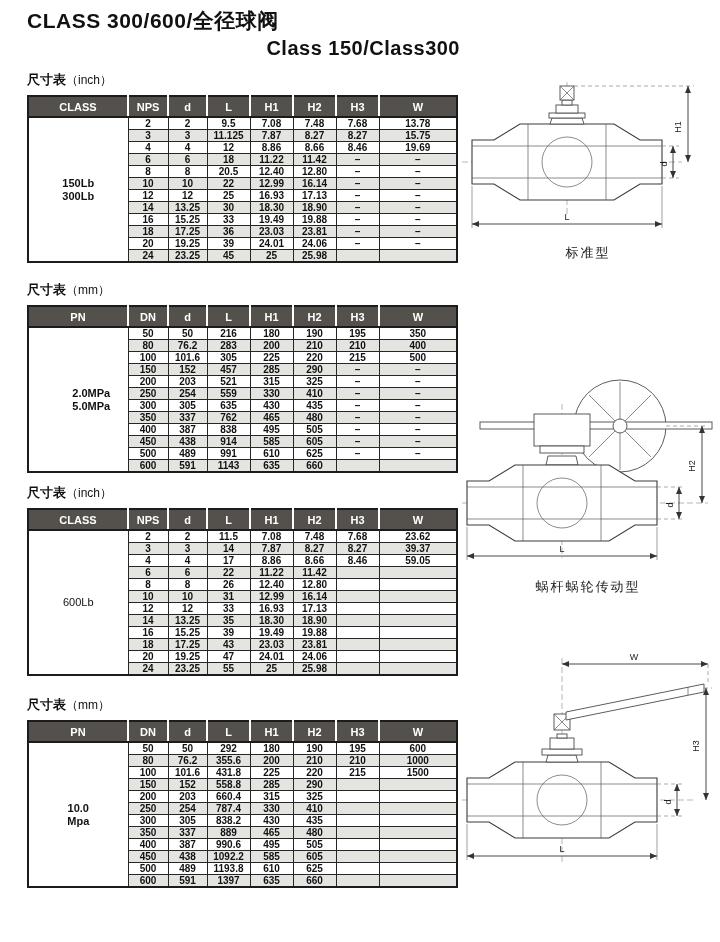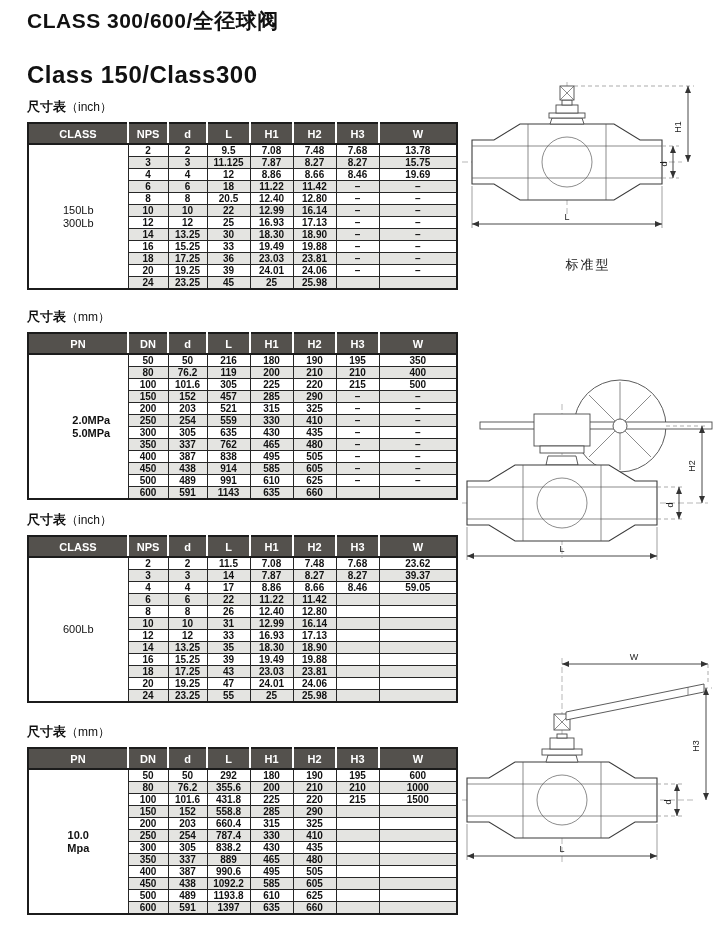--- a/index.html
+++ b/index.html
@@ -1,40 +1,40 @@
 <!DOCTYPE html>
 <html><head>
 <meta charset="utf-8">
 <style>
   html,body{margin:0;padding:0;background:#fff;}
   body{width:720px;height:942px;position:relative;overflow:hidden;
        font-family:"Liberation Sans",sans-serif;color:#111;}
   .left-col{position:absolute;left:27px;top:0;width:433px;}
   .page-title{font-size:21px;font-weight:bold;margin:9px 0 0 0;line-height:24px;letter-spacing:0.5px;}
-  .sub-title{font-size:24px;font-weight:bold;margin:31px 0 0 0;line-height:22px;letter-spacing:0.5px;}
+  .sub-title{font-size:20px;font-weight:bold;margin:4px 0 0 0;line-height:22px;letter-spacing:0.5px;text-align:right;}
   .sub-title2{font-size:20px;font-weight:bold;margin:16px 0 0 0;line-height:22px;letter-spacing:0.5px;}
   .tbl-label{margin-top:12px;line-height:16px;}
   .tbl-label .lab-cjk{font-size:13px;font-weight:bold;}
   .tbl-label .lab-unit{font-size:12px;font-weight:normal;}
   .mt18{margin-top:18px;}
   .mt11{margin-top:11px;}
   .mt20{margin-top:20px;}
   table.dims{border-collapse:collapse;table-layout:fixed;width:431px;margin-top:7px;
              border:2px solid #1c1c1c;}
   table.dims th{background:#54514d;color:#fff;font-size:11px;font-weight:bold;
                 height:19px;padding:0;border-left:2px solid #fff;border-bottom:2px solid #1c1c1c;}
   table.dims th:first-child{border-left:none;margin-left:12px;}
   table.dims td{border:1px solid #262626;font-size:10px;font-weight:bold;text-align:center;
                 height:11px;padding:0;line-height:11px;background:#fff;}
   table.dims tr.stripe td{background:#e4e4e1;}
   table.dims td.group-cell{background:#fff;font-size:11px;line-height:13px;}
   .col-group{width:100px}.col-a{width:40px}.col-b{width:39px}.col-c{width:43px}
   .col-d{width:43px}.col-e{width:43px}.col-f{width:43px}
   .diagram{position:absolute;left:462px;width:252px;}
-  .diagram .cap{text-align:center;font-size:13px;letter-spacing:2px;color:#1a1a1a;margin-top:14px;}
+  .diagram .cap{text-align:center;font-size:13px;letter-spacing:2px;color:#1a1a1a;margin-top:2px;}
   .d1{top:80px;} .d2{top:308px;} .d3{top:650px;}
   svg{display:block;}
   svg .outline{fill:#fff;stroke:#3b3b3b;stroke-width:1.1;}
   svg .part{fill:#fff;stroke:#4a4a4a;stroke-width:0.9;}
   svg .thin{stroke:#5a5a5a;stroke-width:0.7;fill:none;}
   svg .cdash{stroke:#999;stroke-width:0.7;stroke-dasharray:6 3;fill:none;}
   svg .ext{stroke:#777;stroke-width:0.7;}
   svg .edash{stroke:#888;stroke-width:0.7;stroke-dasharray:4 3;}
   svg .dim{stroke:#333;stroke-width:0.9;}
   svg text{font-family:"Liberation Sans",sans-serif;font-size:9px;fill:#222;}
@@ -67,21 +67,21 @@
           <th>d</th>
           <th>L</th>
           <th>H1</th>
           <th>H2</th>
           <th>H3</th>
           <th>W</th>
         </tr>
       </thead>
       <tbody>
         <tr>
-          <td class="group-cell" rowspan="12" style="font-weight: normal;">150Lb<br>300Lb</td>
+          <td class="group-cell" rowspan="12" style="font-weight: bold;">150Lb<br>300Lb</td>
           <td>2</td>
           <td>2</td>
           <td>9.5</td>
           <td>7.08</td>
           <td>7.48</td>
           <td>7.68</td>
           <td>13.78</td>
         </tr>
         <tr class="stripe">
           <td>3</td>
@@ -218,21 +218,21 @@
           <td>50</td>
           <td>216</td>
           <td>180</td>
           <td>190</td>
           <td>195</td>
           <td>350</td>
         </tr>
         <tr class="stripe">
           <td>80</td>
           <td>76.2</td>
-          <td>119</td>
+          <td>283</td>
           <td>200</td>
           <td>210</td>
           <td>210</td>
           <td>400</td>
         </tr>
         <tr>
           <td>100</td>
           <td>101.6</td>
           <td>305</td>
           <td>225</td>
@@ -670,20 +670,21 @@
     <text x="233" y="158" text-anchor="middle" transform="rotate(-90 233 158)">H2</text>
     <line class="edash" x1="195" y1="179" x2="223" y2="179"></line>
     <line class="edash" x1="195" y1="211" x2="223" y2="211"></line>
     <line class="dim" x1="217" y1="179" x2="217" y2="211" marker-start="url(#ar2)" marker-end="url(#ar2)"></line>
     <text x="211" y="197" text-anchor="middle" transform="rotate(-90 211 197)">d</text>
     <line class="ext" x1="5" y1="219" x2="5" y2="252"></line>
     <line class="ext" x1="195" y1="219" x2="195" y2="252"></line>
     <line class="dim" x1="5" y1="248" x2="195" y2="248" marker-start="url(#ar2)" marker-end="url(#ar2)"></line>
     <text x="100" y="244" text-anchor="middle">L</text>
   </svg>
+  <div class="cap">蜗杆蜗轮传动型</div>
 </div>
 
 <div class="diagram d3">
   <svg width="252" height="228" viewBox="0 0 252 228">
     <defs>
       <marker id="ar3" markerWidth="9" markerHeight="8" refX="7" refY="3" orient="auto-start-reverse" markerUnits="userSpaceOnUse">
         <path d="M0,0 L7,3 L0,6 Z" fill="#333"></path>
       </marker>
     </defs>
     <line class="cdash" x1="0" y1="150" x2="232" y2="150"></line>

